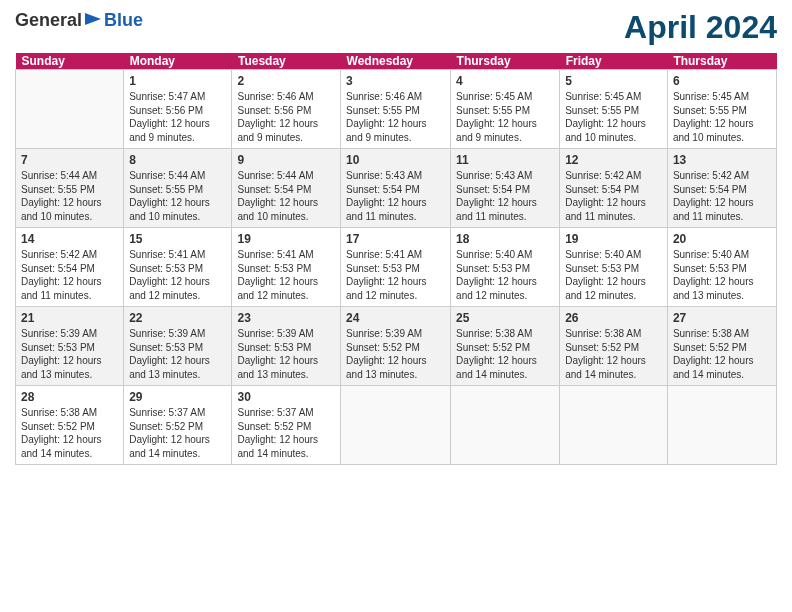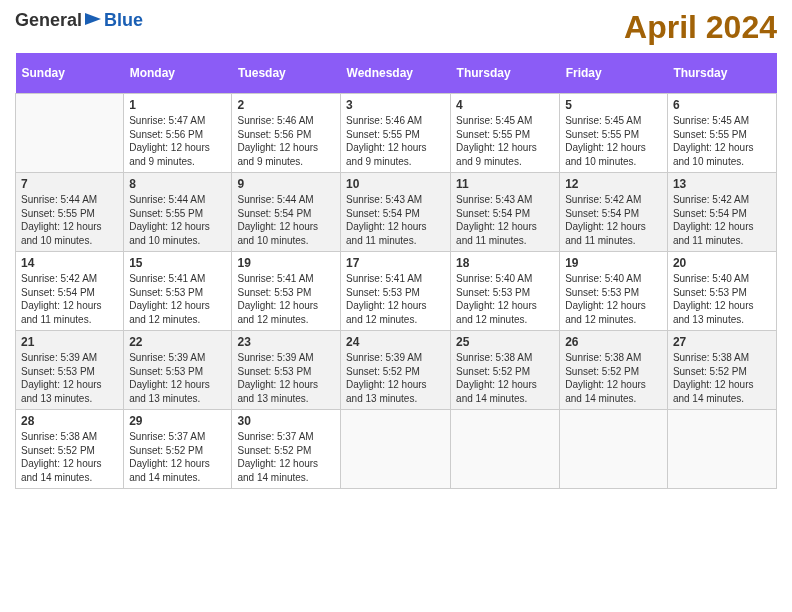--- a/index.html
+++ b/index.html
@@ -28,36 +28,36 @@
       width: 20px;
       height: 20px;
       margin-left: 2px;
     }
     .title-area {
       text-align: right;
     }
     .month-title {
       font-size: 32px;
       font-weight: bold;
-      color: #a16207;
+      color: #0c4a6e;
       line-height: 1.1;
     }
     .location-title {
       font-size: 16px;
       color: #555;
     }
     table {
       width: 100%;
       border-collapse: collapse;
       font-size: 10px;
     }
     thead tr th {
-      background-color: #8b5cf6;
+      background-color: #be185d;
       color: white;
-      padding: 13px 6px;
+      padding: 1px 6px;
       text-align: left;
       font-size: 12px;
       font-weight: bold;
     }
     tbody tr td {
       border: 1px solid #ccc;
       padding: 4px 5px;
       vertical-align: top;
       width: 113px;
       height: 78px;

